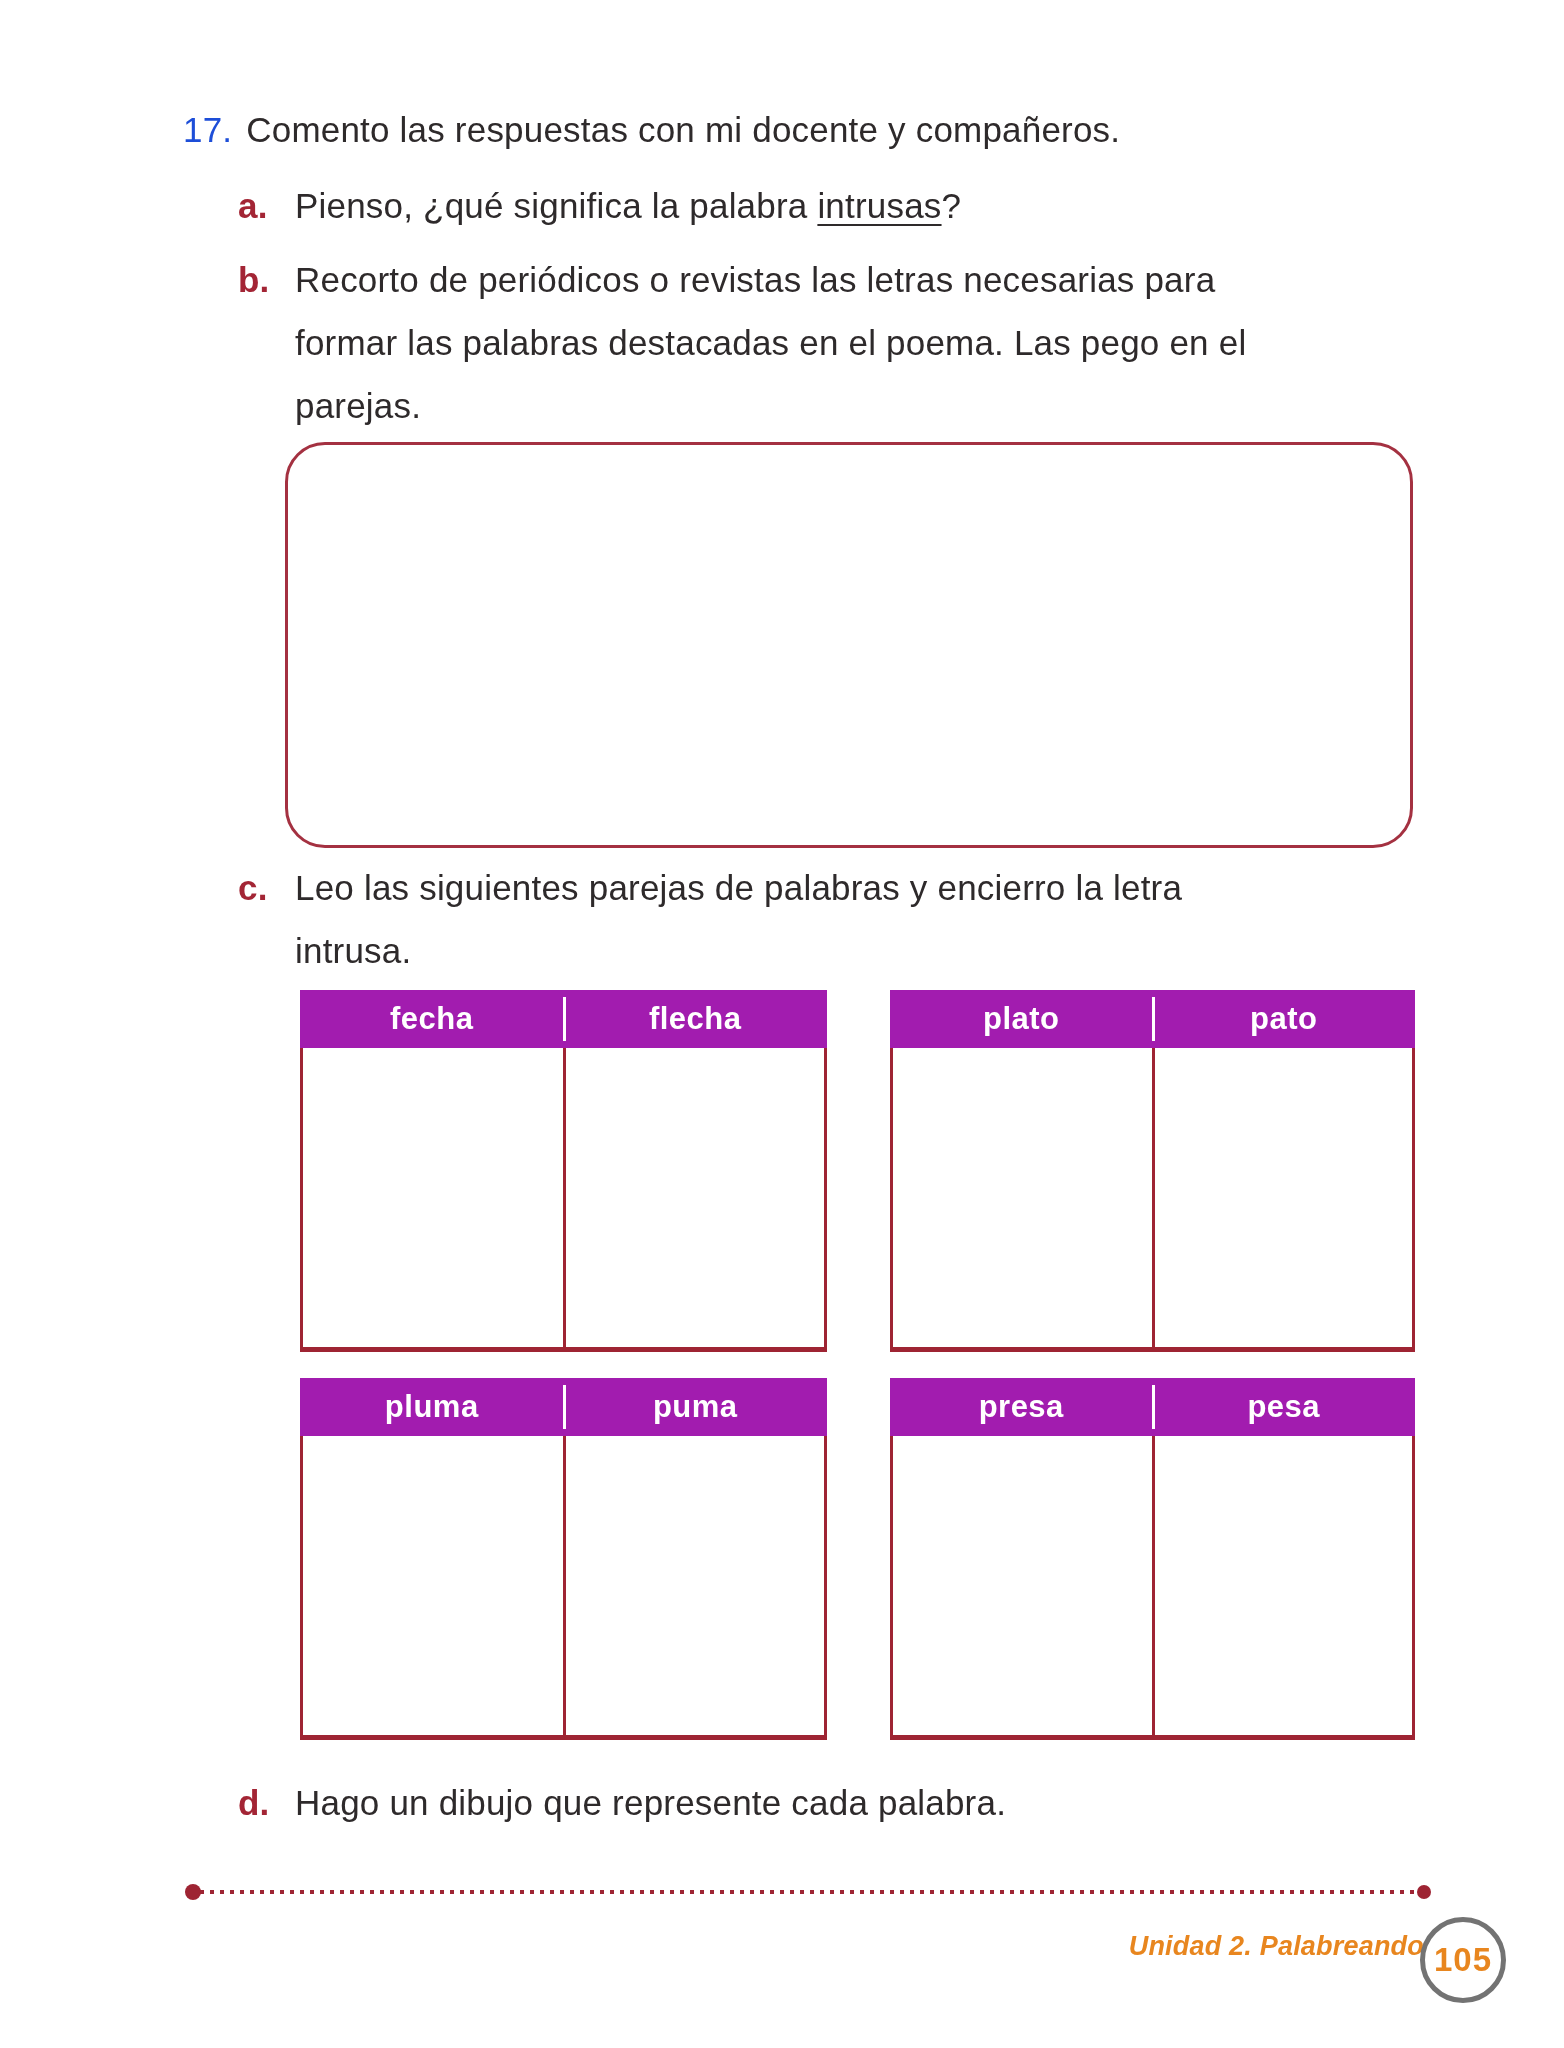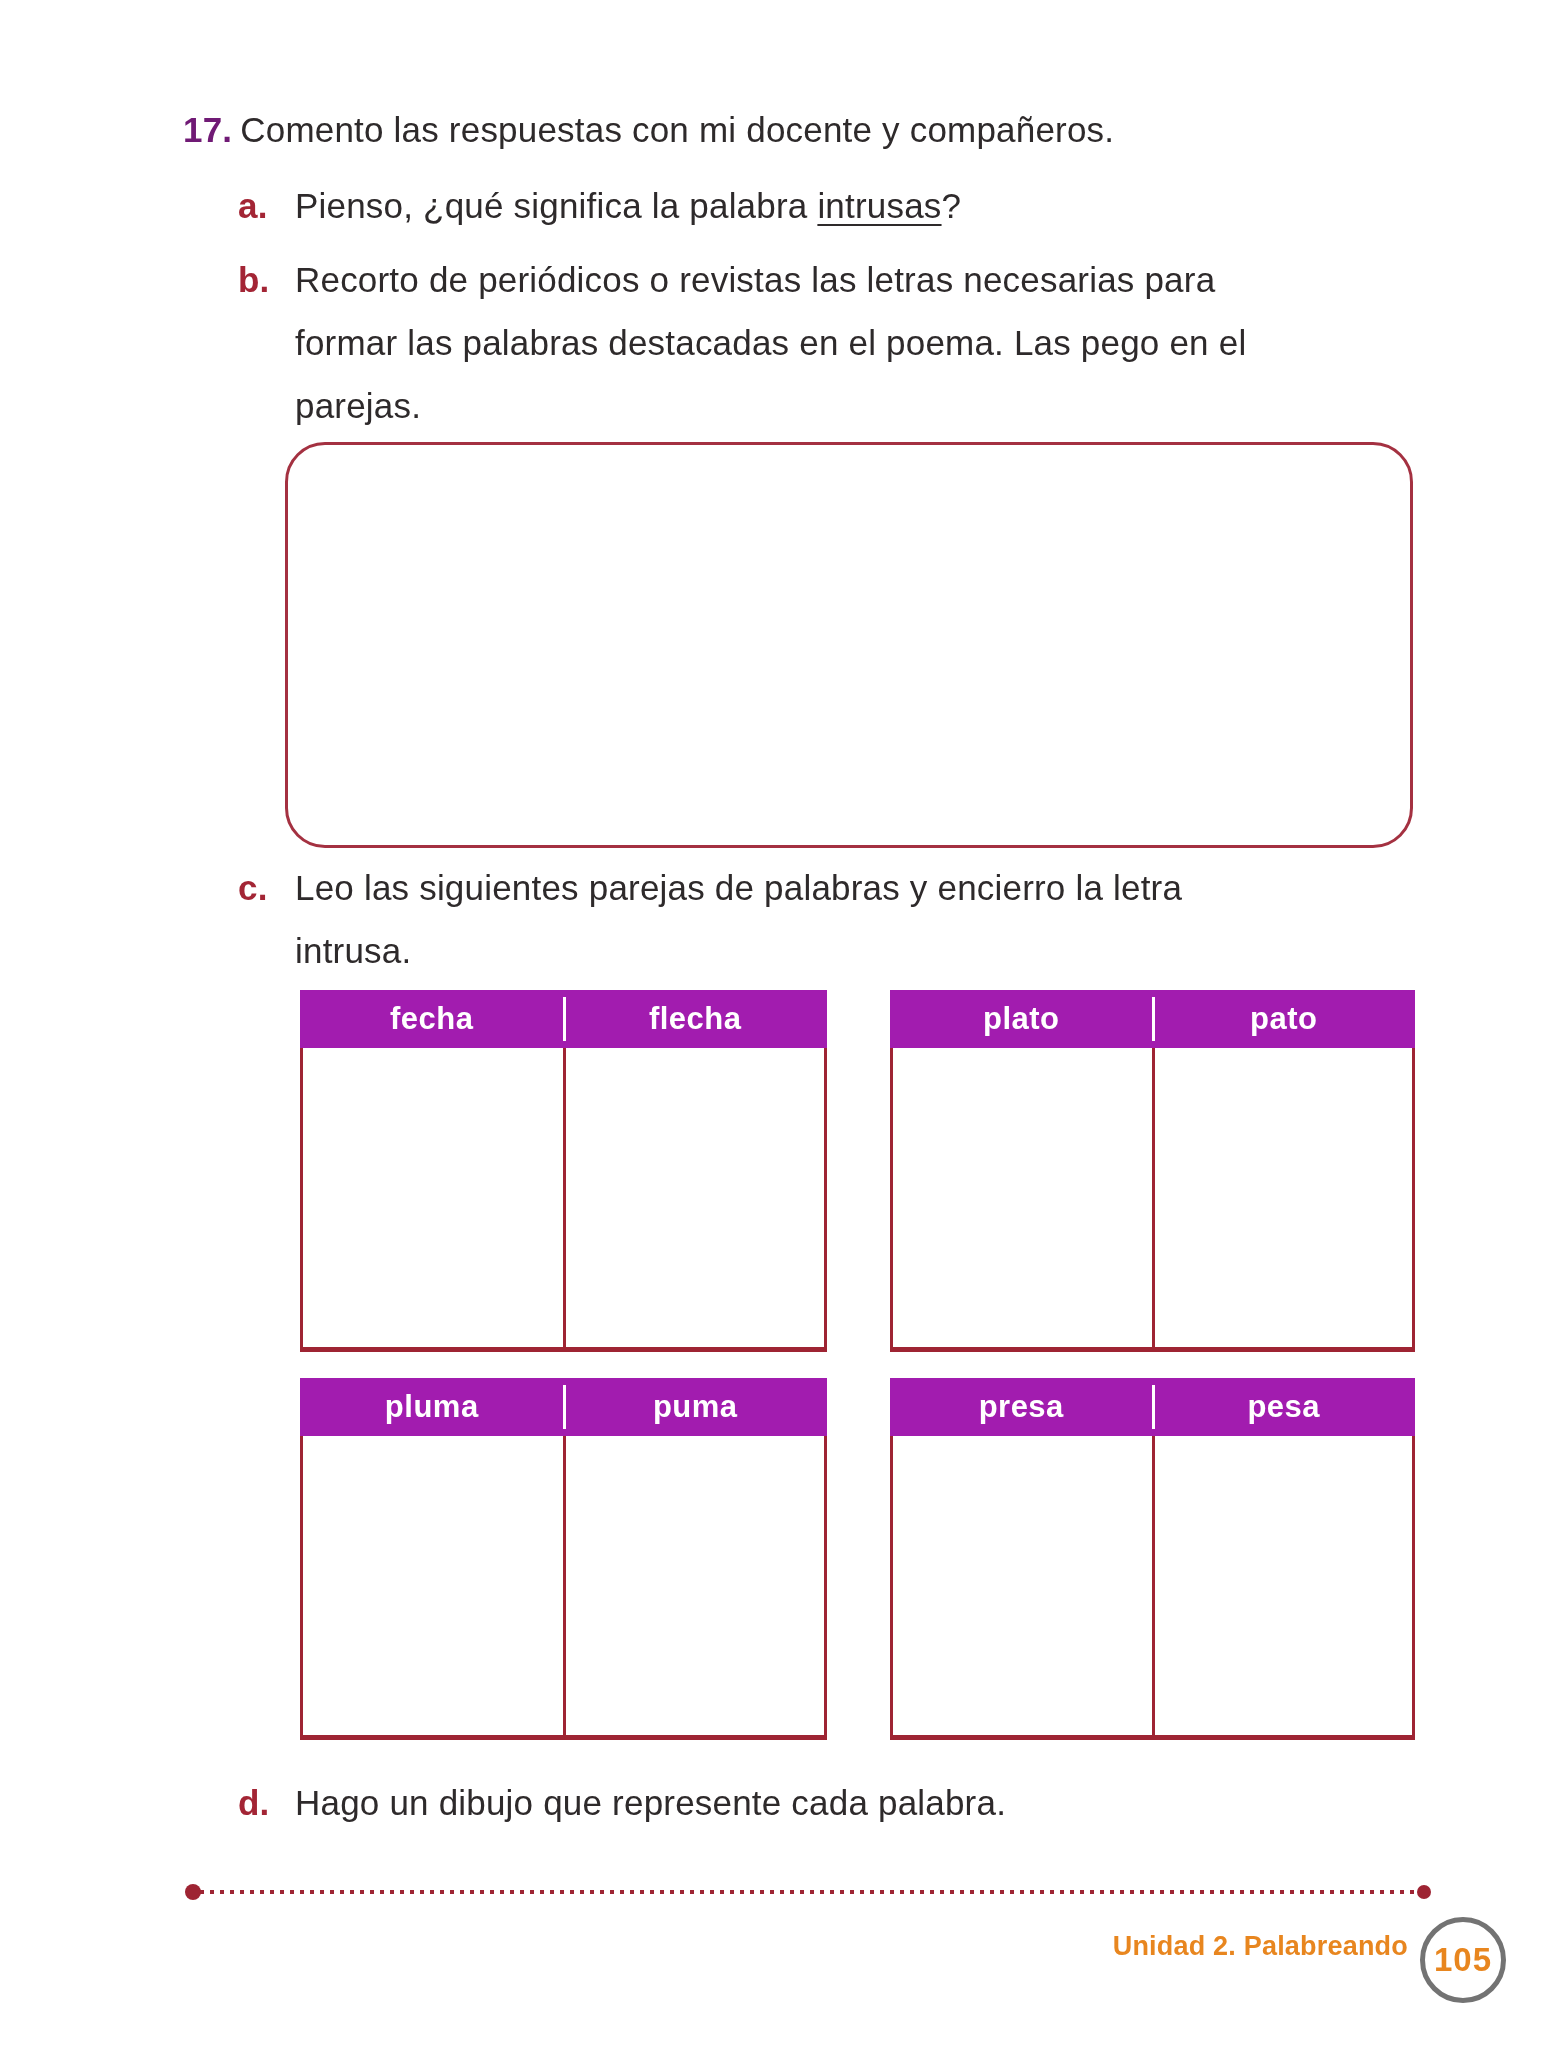--- a/index.html
+++ b/index.html
@@ -19,23 +19,23 @@
   .prompt-row {
     position: absolute;
     left: 183px;
     top: 98px;
     font-size: 35px;
     line-height: 63px;
     letter-spacing: 0.2px;
     display: flex;
   }
   .prompt-row .num {
-    font-weight: bold;
-    color: #701a75;
-    margin-right: 8px;
+    font-weight: normal;
+    color: #1d4ed8;
+    margin-right: 14px;
     flex: none;
   }
 
   .item {
     position: absolute;
     left: 238px;
     font-size: 35px;
     letter-spacing: 0.2px;
     display: flex;
   }
@@ -159,26 +159,27 @@
     width: 14px;
     height: 14px;
     border-radius: 50%;
     background: #9e2433;
   }
 
   
   .unit-label {
     position: absolute;
     top: 1932px;
-    right: 156px;
+    right: 140px;
     font-size: 27px;
     line-height: 28px;
     font-weight: bold;
     color: #e8861f;
     letter-spacing: 0.2px;
+    font-style: italic;
   }
   .page-badge {
     position: absolute;
     left: 1420px;
     top: 1917px;
     width: 86px;
     height: 86px;
     border: 5px solid #737373;
     border-radius: 50%;
     background: #ffffff;

